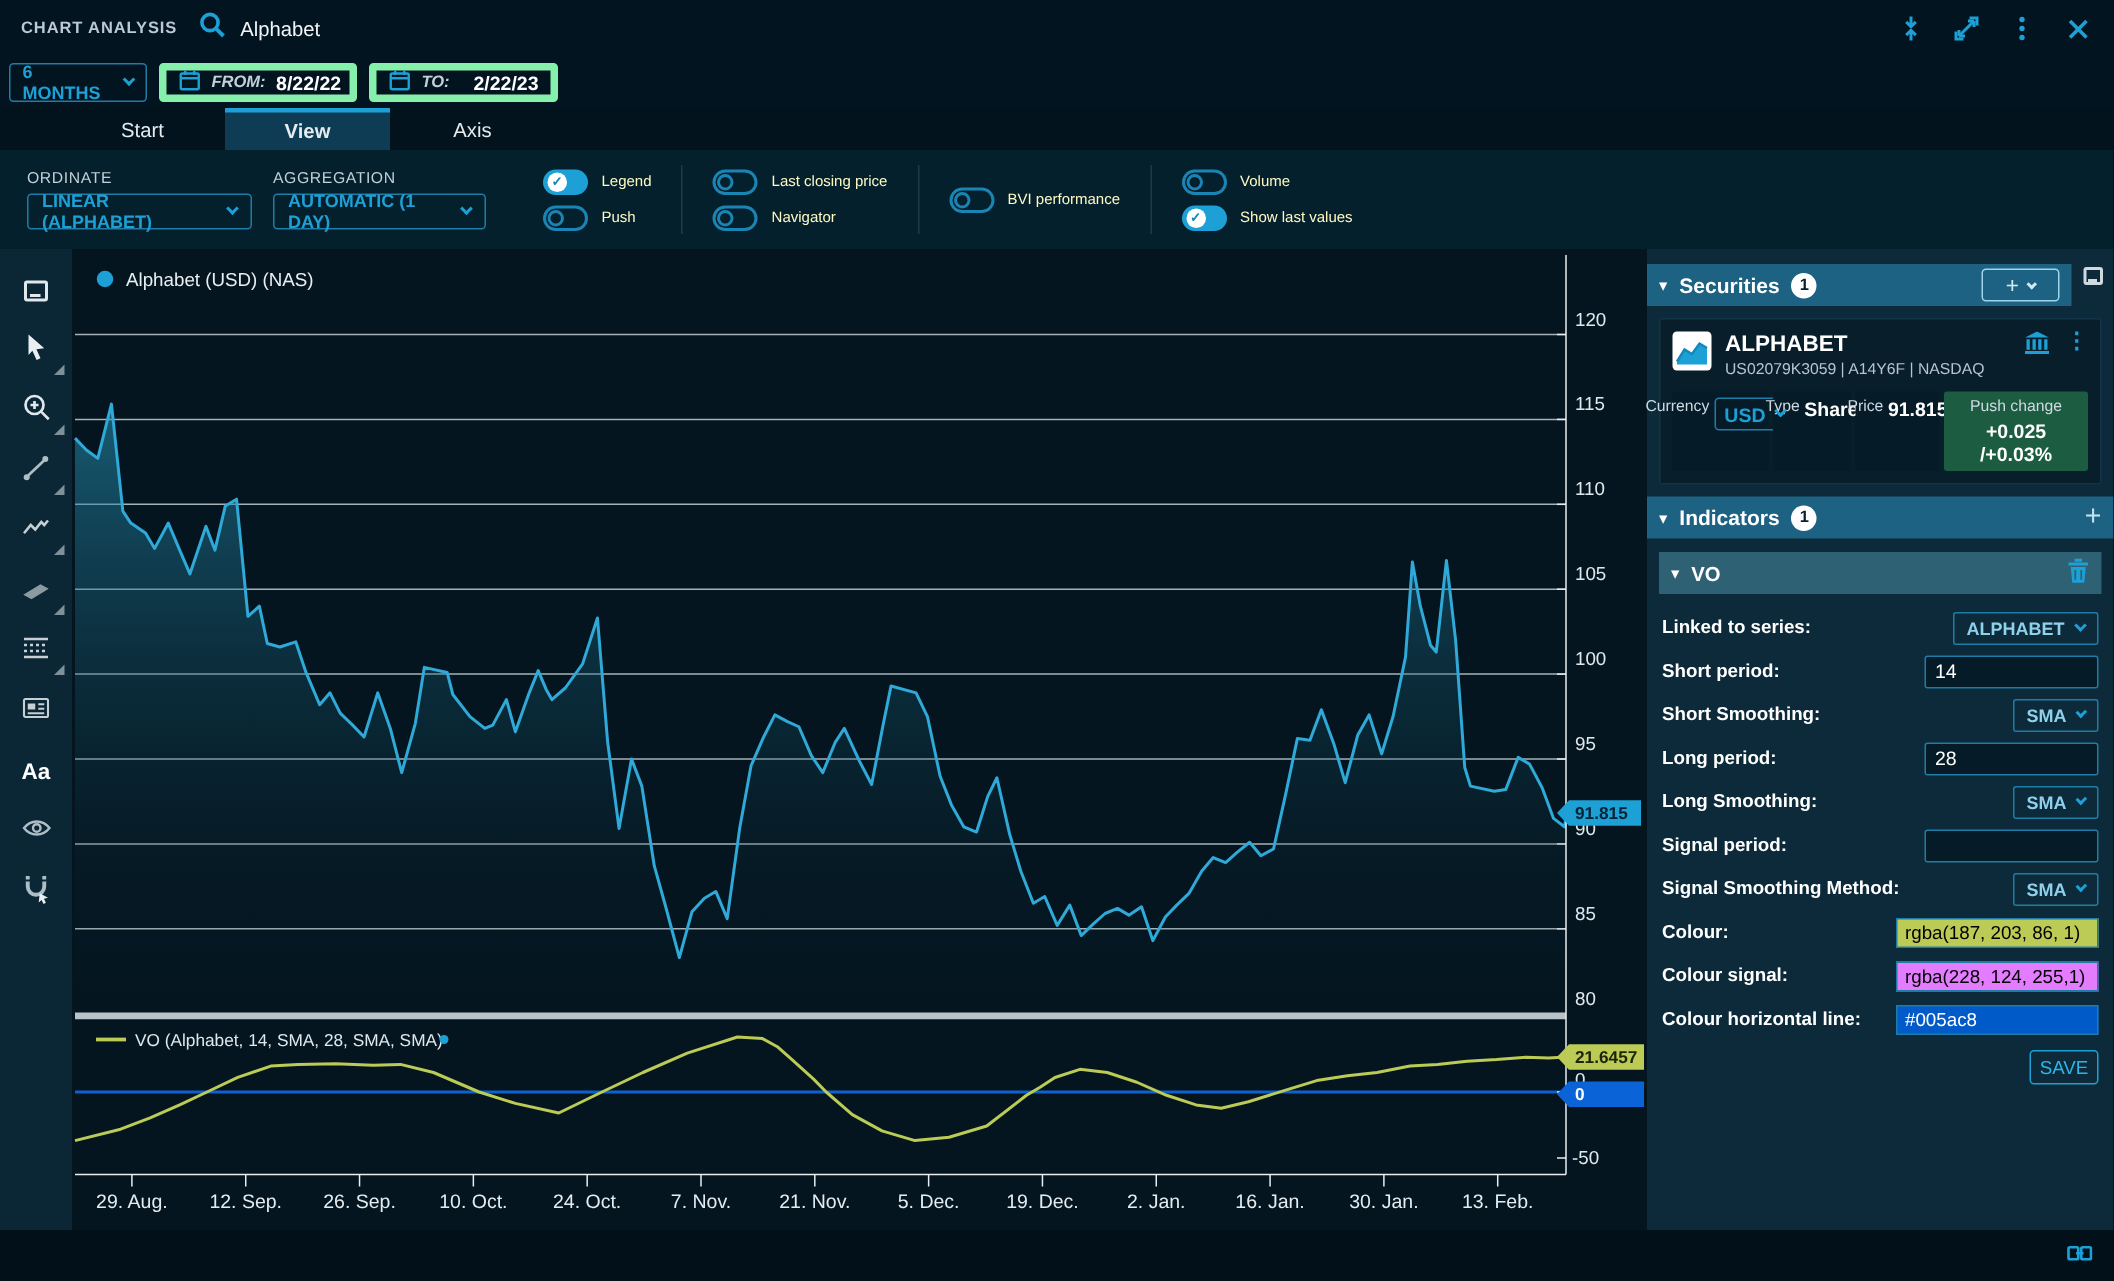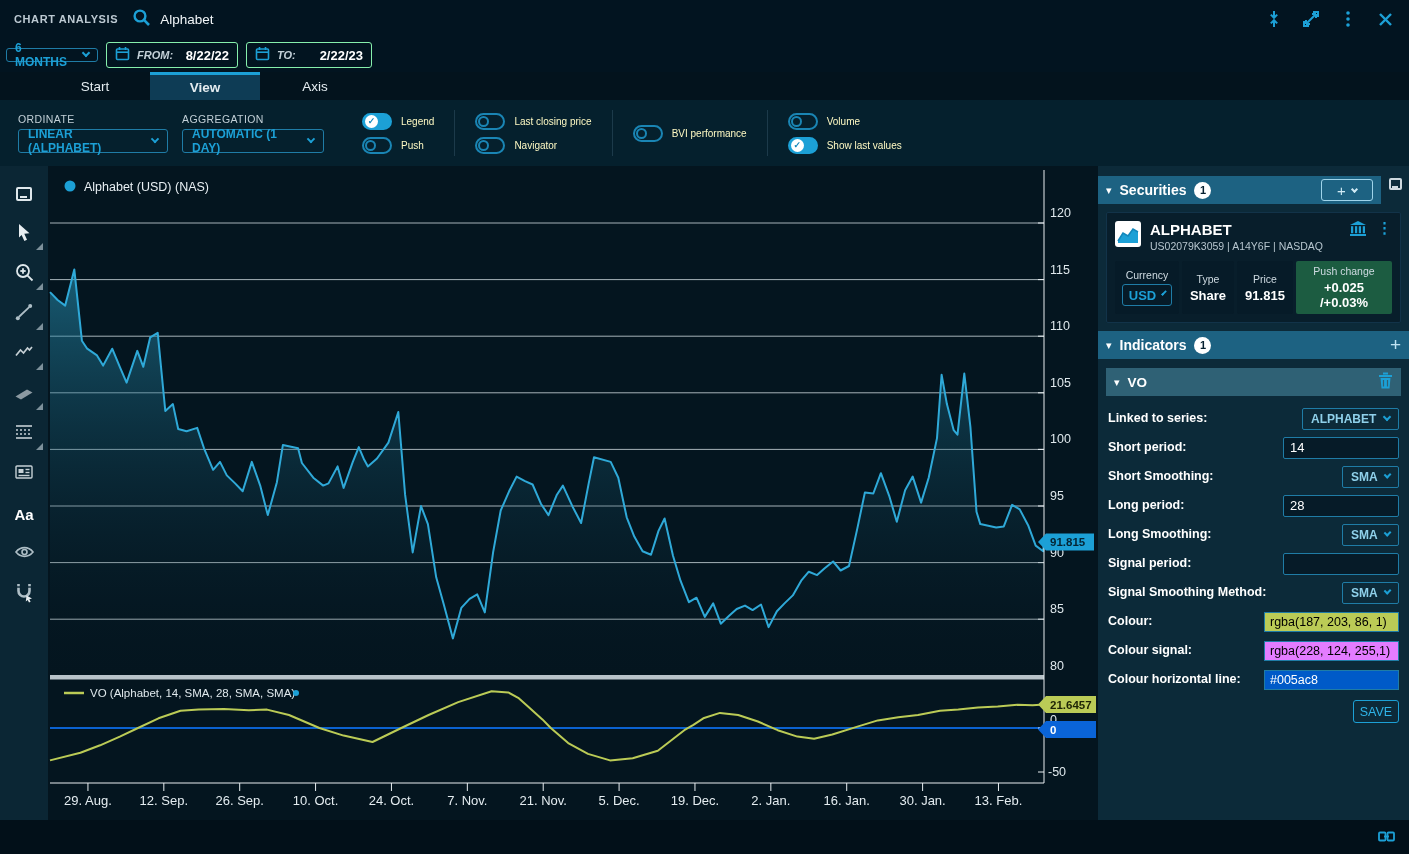--- a/index.html
+++ b/index.html
@@ -7,22 +7,22 @@
   .abs { position:absolute; }
   
   #topbar { left:0; top:0; width:1409px; height:38px; background:#021420; display:flex; align-items:center; padding-left:14px; }
   .app-title { font-size:11px; font-weight:bold; letter-spacing:.6px; color:#bcc9d2; }
   .search-wrap { display:flex; align-items:center; margin-left:14px; gap:9px; }
   .search-val { font-size:13.5px; color:#f2f6f8; }
   #topbar-icons { position:absolute; right:14px; top:0; height:38px; display:flex; align-items:center; gap:17px; }
   .tb-ic { width:20px; height:20px; display:flex; align-items:center; justify-content:center; cursor:pointer; }
   
   #datebar { left:0; top:38px; width:1409px; height:34px; background:#021420; display:flex; align-items:center; gap:8px; padding-left:6px; }
-  .dd-box { height:14px; border:1px solid #1f7ca6; border-radius:3px; display:flex; align-items:center; padding:0 8px; color:#1ca0d6; font-weight:bold; font-size:12px; background:transparent; }
-  .date-box { height:26px; border:1px solid #86efac; border-radius:3px; display:flex; align-items:center; padding:0 8px; gap:7px; font-size:12px; }
+  .dd-box { height:26px; border:1px solid #1f7ca6; border-radius:3px; display:flex; align-items:center; padding:0 8px; color:#1ca0d6; font-weight:bold; font-size:12px; background:transparent; }
+  .date-box { height:26px; border:5px solid #86efac; border-radius:3px; display:flex; align-items:center; padding:0 8px; gap:7px; font-size:12px; }
   .date-label { font-style:italic; font-weight:bold; color:#c3d0d8; font-size:11px; }
   .date-val { color:#fff; font-weight:bold; font-size:13px; margin-left:auto; }
   .chev { width:6px; height:6px; border-right:2px solid #1ca0d6; border-bottom:2px solid #1ca0d6; transform:rotate(45deg); display:inline-block; margin-left:7px; margin-top:-4px; }
   
   #tabsrow { left:0; top:72px; width:1120px; height:28px; display:flex;padding-left:40px; }
   .tab { width:110px; height:28px; display:flex; align-items:center; justify-content:center; font-size:13.5px; color:#e4ecf0; cursor:pointer; }
   .tab.active { background:#0e3c55; border-top:3px solid #1ca0d6; font-weight:bold; }
   
   #toolbar { left:0; top:100px; width:1409px; height:66px; background:#05202d; display:flex; align-items:center; padding-left:18px; }
   .tb-group { display:flex; flex-direction:column; gap:4px; margin-right:14px; }
@@ -55,21 +55,21 @@
   .add-btn .chev { border-color:#cfeaf5; width:5px; height:5px; margin-left:2px; margin-top:-2px; }
   .win-ic { position:absolute; right:7px; top:12px; width:13px; height:12px; border:2px solid #cfd9df; border-radius:2px; }
   .win-ic:after { content:""; position:absolute; left:1px; bottom:0px; width:6px; height:2px; background:#cfd9df; }
   #sec-card { margin:8px; background:#081e2b; border:1px solid #123349; border-radius:2px; padding:8px; }
   .card-top { display:flex; gap:9px; }
   .mini-chart { width:26px; height:26px; background:#fff; border-radius:3px; flex:none; display:flex; align-items:flex-end; overflow:hidden; }
   .sec-name { font-size:15px; font-weight:bold; line-height:1.15; }
   .sec-isin { font-size:10.5px; color:#b6c5ce; margin-top:2px; }
   .card-top-icons { margin-left:auto; display:flex; gap:10px; align-items:flex-start; }
   .stats { display:flex; gap:3px; margin-top:9px; }
-  .stat-box { background:#061b28; border-radius:2px; padding:4px 7px; text-align:center; display:flex; flex-direction:column; justify-content:center; gap:3px; }
+  .stat-box { background:#061b28; border-radius:2px; padding:4px 7px; text-align:center; display:flex; flex-direction:row; justify-content:center; gap:3px; }
   .stat-label { font-size:10.5px; color:#cfdbe2; }
   .stat-val { font-size:13px; font-weight:bold; color:#fff; }
   .usd-dd { border:1px solid #1f7ca6; border-radius:3px; height:22px; display:flex; align-items:center; justify-content:center; padding:0 6px; color:#1ca0d6; font-weight:bold; font-size:13px; }
   .chg-box { background:#1c5c41; border-radius:2px; padding:4px 9px; text-align:center; display:flex; flex-direction:column; justify-content:center; gap:3px; flex:1; }
   #ind-header { margin-top:8px; }
   .ind-plus { margin-left:auto; color:#bfe3f2; font-size:19px; cursor:pointer; }
   #vo-bar { margin:9px 8px 6px 8px; height:28px; background:#2f6175; display:flex; align-items:center; padding:0 8px; gap:8px; }
   .vo-title { font-weight:bold; font-size:13.5px; }
   #vo-fields { padding:2px 10px 0 10px; }
   .f-row { display:flex; align-items:center; min-height:29px; }

